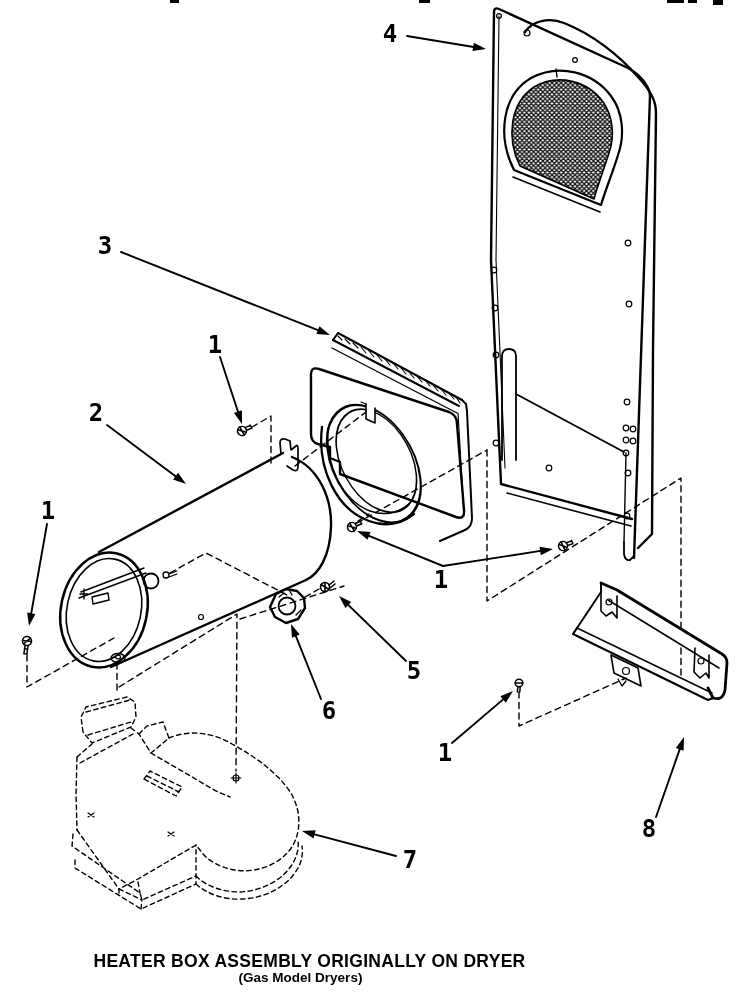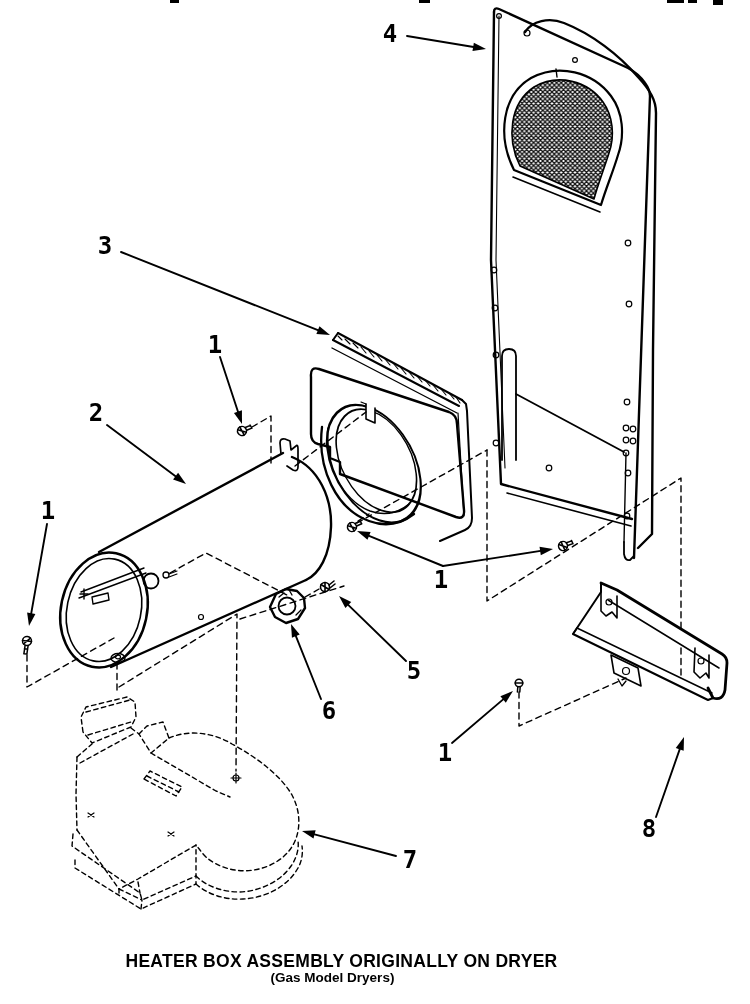--- a/index.html
+++ b/index.html
@@ -1,20 +1,20 @@
 <!DOCTYPE html>
 <html><head>
 <meta charset="utf-8">
 <style>
   html,body{margin:0;padding:0;background:#ffffff;}
   #page{position:relative;width:750px;height:1004px;background:#ffffff;overflow:hidden;
         font-family:"Liberation Sans",sans-serif;}
   #diagram{position:absolute;left:0;top:0;}
   .caption{position:absolute;left:0;width:619px;text-align:center;color:#000;
-           font-family:"Liberation Sans",sans-serif;font-weight:bold;padding-left:32px;}
+           font-family:"Liberation Sans",sans-serif;font-weight:bold;}
   #caption-line1{top:951px;font-size:17.5px;letter-spacing:0.3px;}
   #caption-line2{top:970px;font-size:13.5px;letter-spacing:0px;transform:translateX(-9px);}
 </style>
 </head>
 <body>
 
 <div id="page">
   <svg id="diagram" width="750" height="1004" viewBox="0 0 750 1004" fill="none" stroke="#000" stroke-width="2" stroke-linecap="round" stroke-linejoin="round">
 
     <defs>

